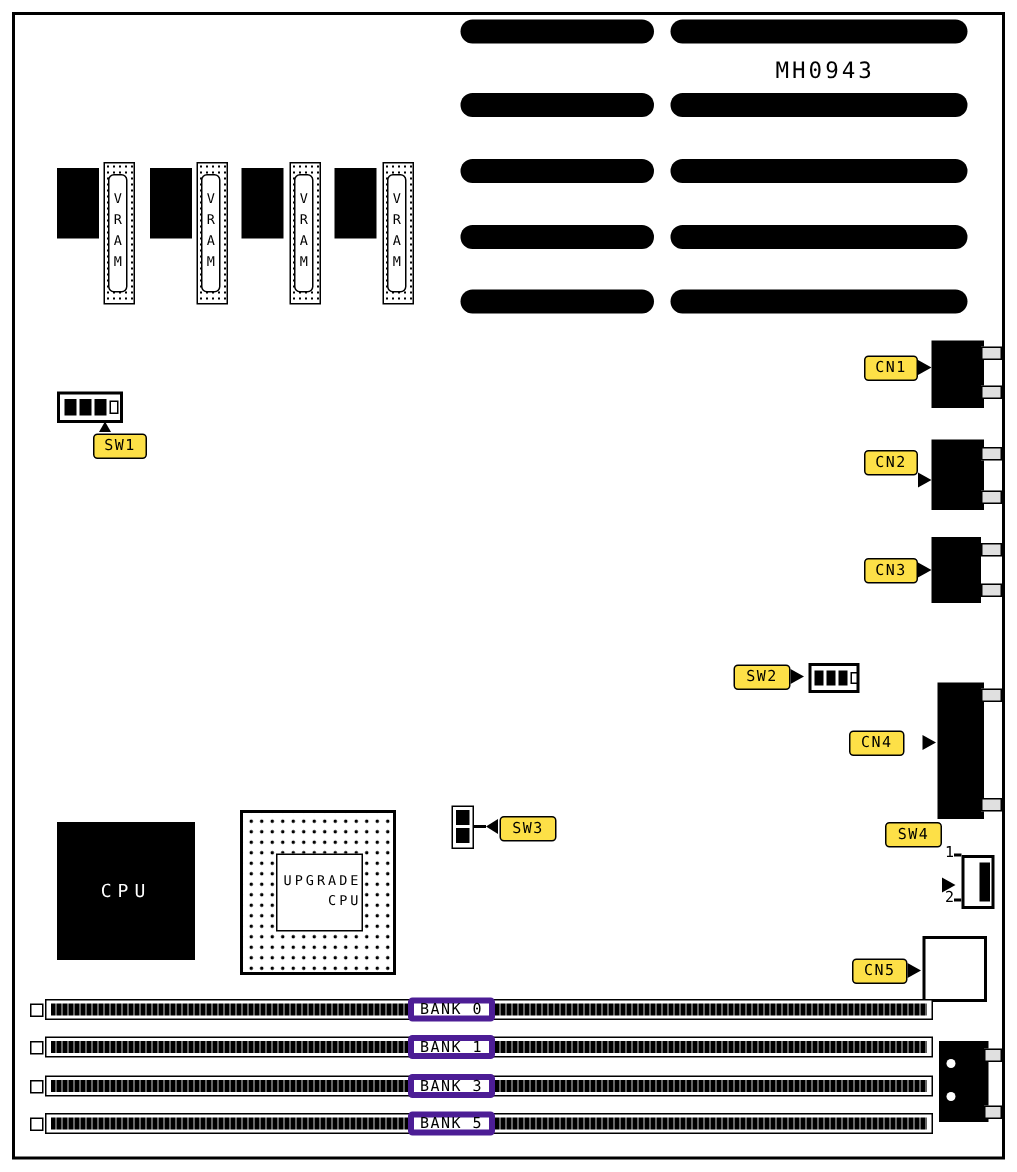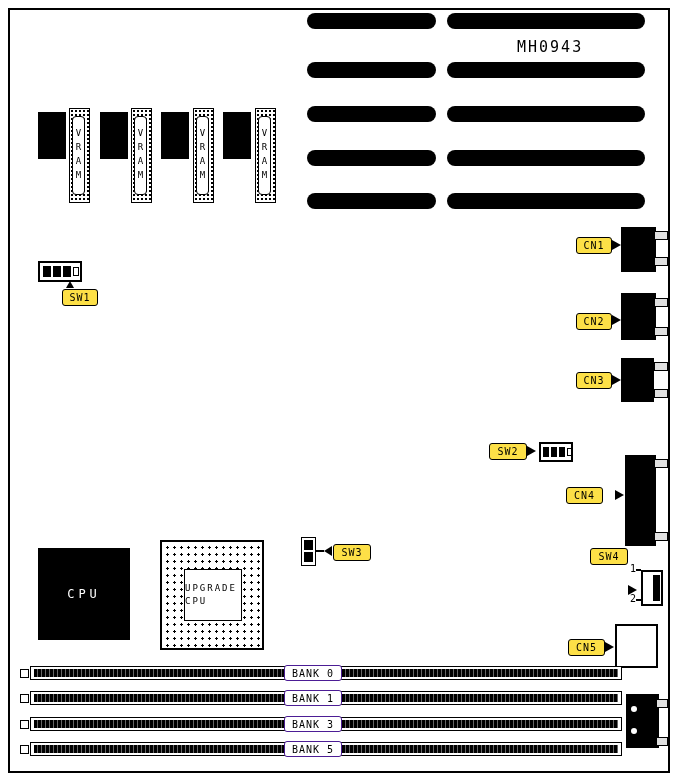--- a/index.html
+++ b/index.html
@@ -24,26 +24,26 @@
   .on{position:absolute;background:#000}
   .offc{position:absolute;background:#fff;border:1px solid #000}
   .conn{position:absolute;background:#000}
   .connw{position:absolute;background:#fff;border:2px solid #000}
   .ear{position:absolute;width:14px;height:9px;background:#e0e0e0;border:1px solid #000}
   .cpu{position:absolute;left:38px;top:548px;width:92px;height:92px;background:#000;color:#fff;
         display:flex;align-items:center;justify-content:center;font-size:12px;letter-spacing:4px}
   .socket{position:absolute;left:160px;top:540px;width:104px;height:110px;border:2px solid #000;background-color:#fff;
         background-image:radial-gradient(#000 1.2px,transparent 1.3px);background-size:7px 7px;background-position:2px 2px}
   .socketlbl{position:absolute;left:22px;top:27px;width:58px;height:52px;background:#fff;border:1px solid #000;
-        display:flex;flex-direction:column;align-items:flex-start;justify-content:center;font-size:9px;letter-spacing:2px;line-height:13px;text-align:center}
+        display:flex;flex-direction:column;align-items:flex-end;justify-content:center;font-size:9px;letter-spacing:2px;line-height:13px;text-align:center}
   .simm{position:absolute;left:30px;width:592px;height:14px;border:1px solid #000;background:#fff}
   .simm .inner{position:absolute;left:3px;right:3px;top:2px;bottom:2px;
         background:repeating-linear-gradient(90deg,#000 0 3px,#666 3px 4px)}
   .clip{position:absolute;left:20px;width:9px;height:9px;border:1px solid #000;background:#fff}
-  .banktag{position:absolute;left:284px;width:58px;height:16px;background:#fff;border:1px solid #4c1d95;border-radius:3px;
+  .banktag{position:absolute;left:272px;width:58px;height:16px;background:#fff;border:4px solid #4c1d95;border-radius:3px;
         display:flex;align-items:center;justify-content:center;font-size:10px;letter-spacing:1px}
   .pintxt{position:absolute;font-size:10px}
   .dot{position:absolute;width:6px;height:6px;border-radius:50%;background:#fff}
 </style>
 </head>
 <body>
 
 <div class="canvas">
   <div class="board"></div>
 
@@ -95,21 +95,21 @@
   </div>
   <div class="pt-u" style="left:66px;top:281px"></div>
   <div class="tag" style="left:62px;top:289px;width:36px">SW1</div>
 
   <div class="tag" style="left:576px;top:237px;width:36px">CN1</div>
   <div class="pt-r" style="left:612px;top:240px"></div>
   <div class="conn" style="left:621px;top:227px;width:35px;height:45px"></div>
   <div class="ear" style="left:654px;top:231px"></div>
   <div class="ear" style="left:654px;top:257px"></div>
 
-  <div class="tag" style="left:576px;top:313px;width:36px">CN2</div>
+  <div class="tag" style="left:576px;top:300px;width:36px">CN2</div>
   <div class="pt-r" style="left:612px;top:315px"></div>
   <div class="conn" style="left:621px;top:293px;width:35px;height:47px"></div>
   <div class="ear" style="left:654px;top:298px"></div>
   <div class="ear" style="left:654px;top:327px"></div>
 
   <div class="tag" style="left:576px;top:372px;width:36px">CN3</div>
   <div class="pt-r" style="left:612px;top:375px"></div>
   <div class="conn" style="left:621px;top:358px;width:33px;height:44px"></div>
   <div class="ear" style="left:654px;top:362px"></div>
   <div class="ear" style="left:654px;top:389px"></div>

